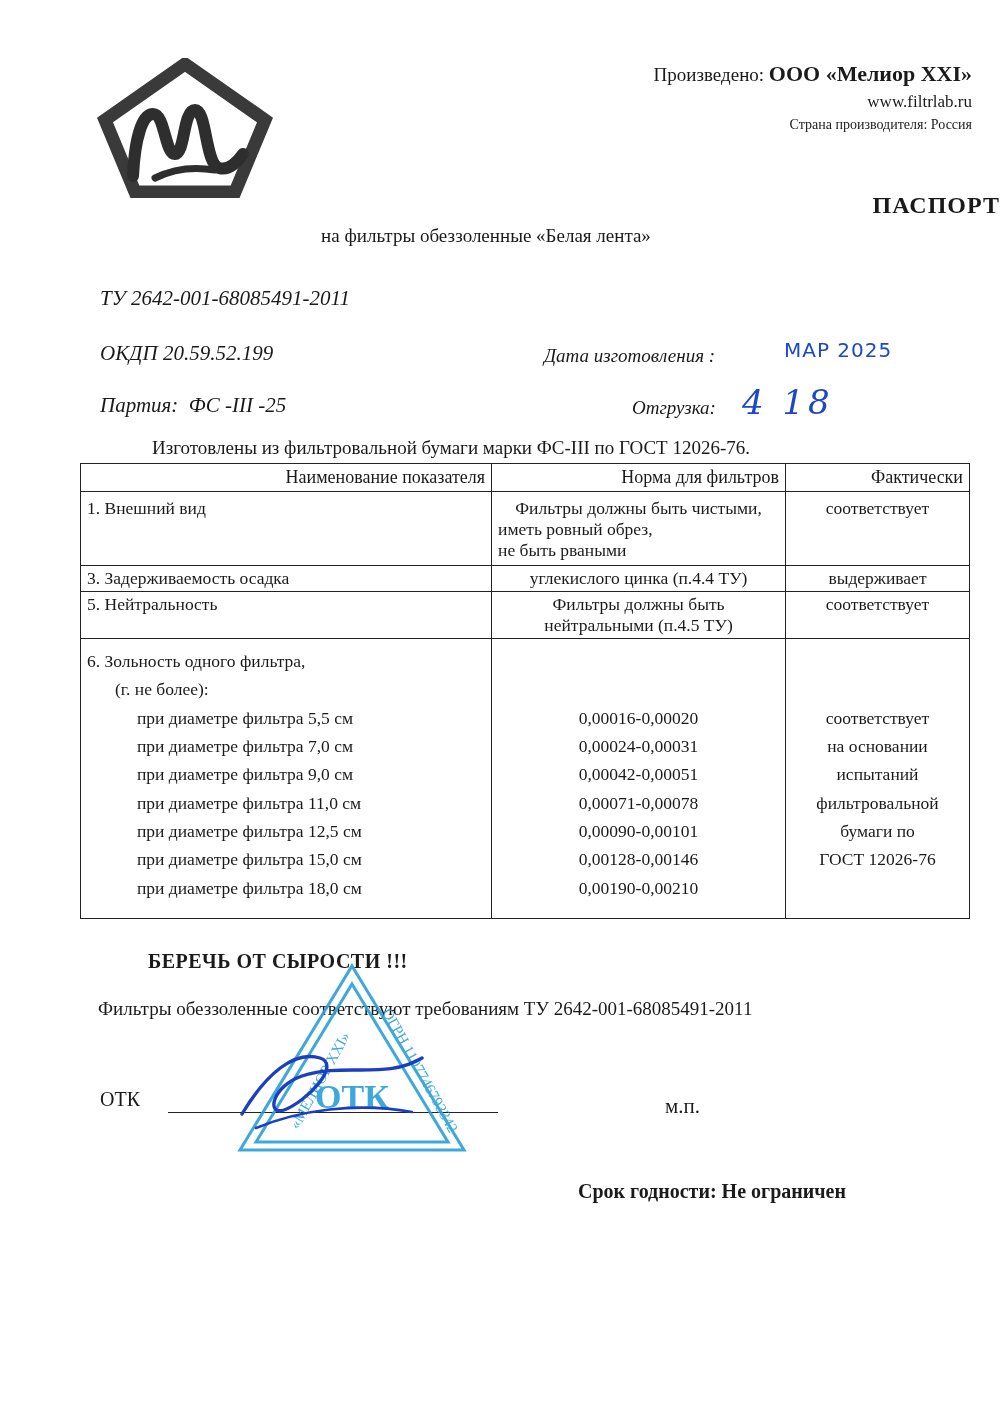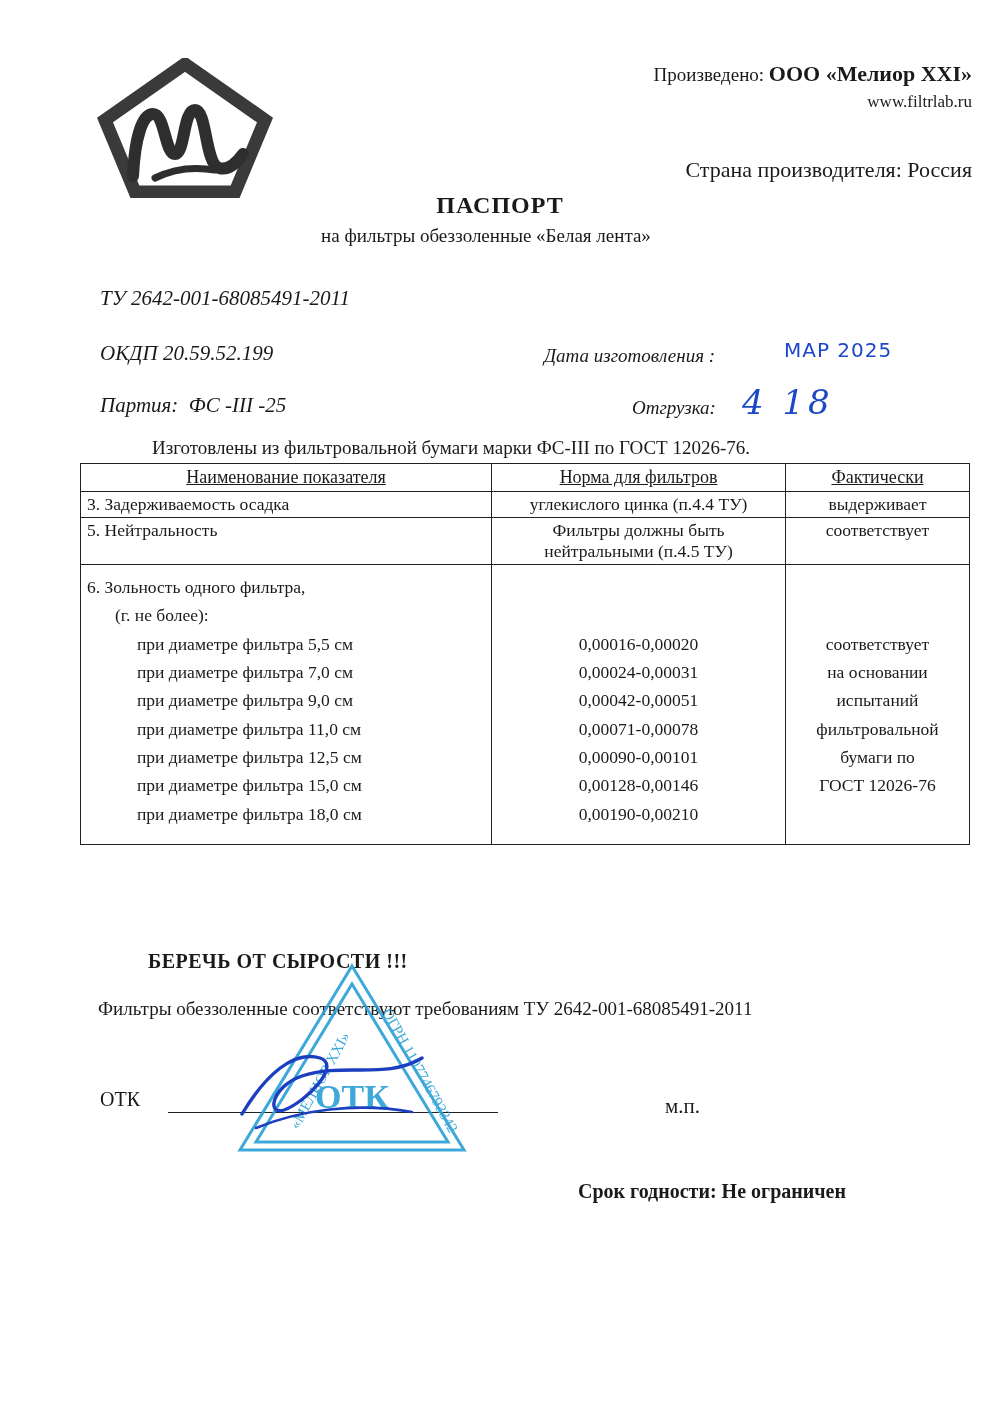--- a/index.html
+++ b/index.html
@@ -42,31 +42,30 @@
     font-size: 19px;
   }
   .producer-line1 b {
     font-size: 22px;
     font-weight: bold;
   }
   .producer-site {
     font-size: 17px;
   }
   .producer-country {
-    font-size: 22px;
-    margin-top: 39px;
+    font-size: 14px;
   }
 
   
   .title {
     position: absolute;
     top: 192px;
     left: 0;
     width: 1000px;
-    text-align: center;
+    text-align: right;
     font-size: 24px;
     font-weight: bold;
     letter-spacing: 1px;
   }
   .subtitle {
     position: absolute;
     top: 225px;
     left: 0;
     width: 972px;
     text-align: center;
@@ -115,24 +114,23 @@
     border-collapse: collapse;
     font-size: 17.5px;
   }
   .tbl td, .tbl th {
     border: 1px solid #222;
     padding: 2px 6px;
     vertical-align: top;
     font-weight: normal;
   }
   .tbl thead td {
-    text-align: center;
+    text-align: right;
     font-size: 18px;
     padding: 3px 6px;
-    text-decoration: underline;
   }
   .col-a { width: 420px; }
   .col-b { width: 295px; }
   .col-c { width: 175px; }
   .c { text-align: center; }
   .row-appearance td { padding-top: 6px; padding-bottom: 4px; }
   .ash-list { line-height: 1.62; margin-left: 24px; }
   .ash-list .ind { padding-left: 50px; }
   .ash-list .ind2 { padding-left: 28px; }
 
@@ -243,20 +241,29 @@
 <table class="tbl">
   <thead>
     <tr>
       <td class="col-a">Наименование показателя</td>
       <td class="col-b">Норма   для фильтров</td>
       <td class="col-c">Фактически</td>
     </tr>
   </thead>
   <tbody>
 
+    <tr class="row-appearance">
+      <td>1. Внешний вид</td>
+      <td class="c">
+        <div>Фильтры должны быть чистыми,</div>
+        <div style="text-align:left">иметь ровный обрез,</div>
+        <div style="text-align:left">не быть рваными</div>
+      </td>
+      <td class="c">соответствует</td>
+    </tr>
 
 
     <tr>
       <td>3. Задерживаемость осадка</td>
       <td class="c">углекислого цинка    (п.4.4 ТУ)</td>
       <td class="c">выдерживает</td>
     </tr>
 
 
     <tr>

